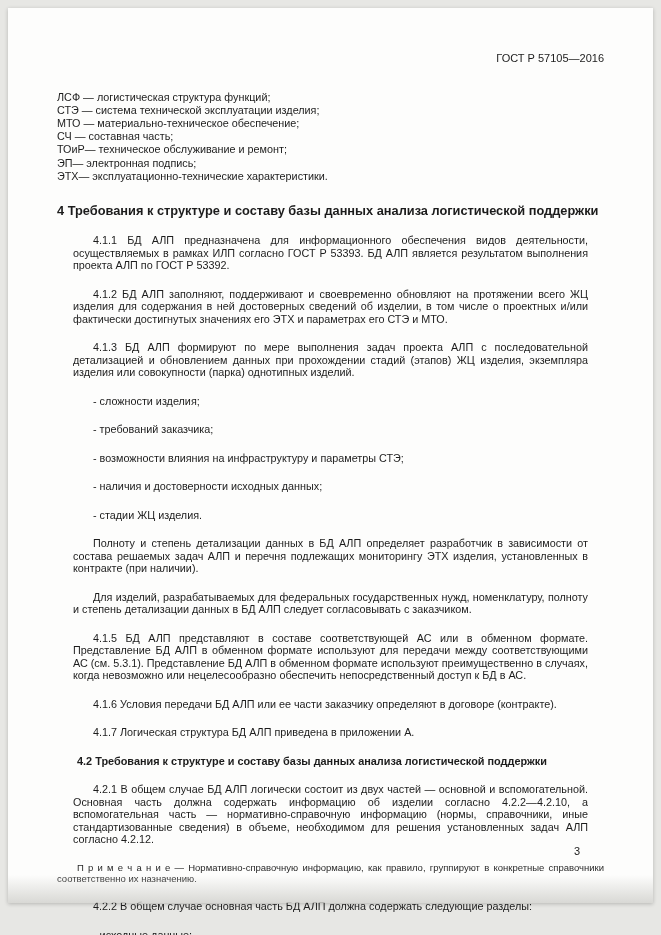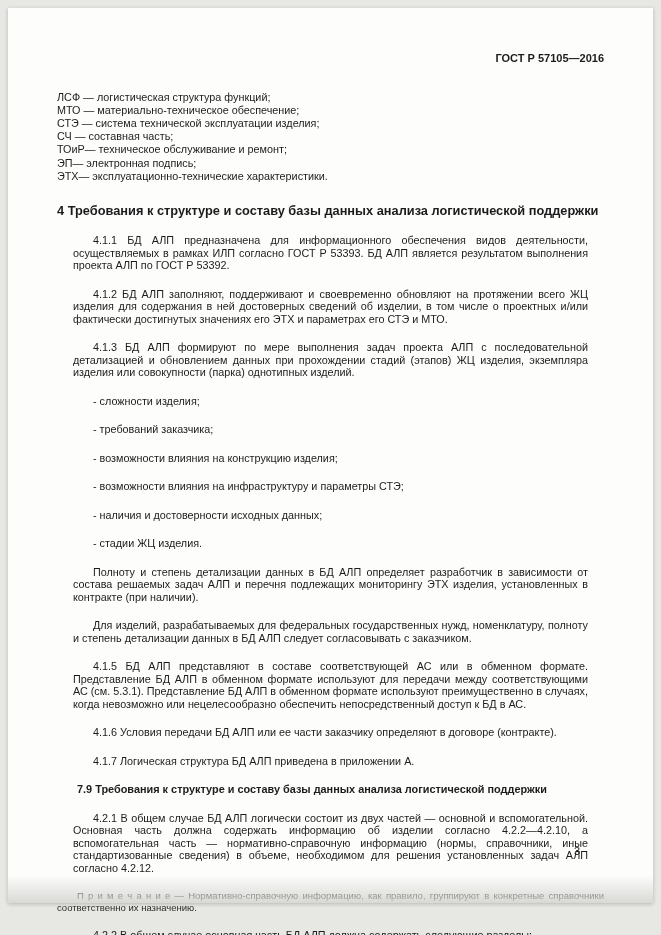--- a/index.html
+++ b/index.html
@@ -34,21 +34,21 @@
     background: linear-gradient(to bottom, rgba(231,231,228,0) 0%, rgba(210,210,206,0.85) 100%);
     pointer-events: none;
   }
   .content {
     padding: 44px 49px 0 49px;
     font-size: 10.8px;
     line-height: 12.5px;
   }
   .doc-header {
     text-align: right;
-    font-weight: bold;
+    font-weight: normal;
     font-size: 11px;
     margin-bottom: 21px;
   }
   .abbr-group { margin-bottom: 6px; margin-top: 26px; }
   .abbr {
     margin: 0;
     line-height: 13.2px;
   }
   .h1 {
     font-weight: bold;
@@ -85,47 +85,46 @@
 </head>
 <body>
 
 <div class="page">
   <div class="content">
 
     <div class="doc-header">ГОСТ Р 57105—2016</div>
 
     <div class="abbr-group">
       <p class="abbr">ЛСФ — логистическая структура функций;</p>
+      <p class="abbr">СТЭ — система технической эксплуатации изделия;</p>
       <p class="abbr">МТО — материально-техническое обеспечение;</p>
-      <p class="abbr">СТЭ — система технической эксплуатации изделия;</p>
       <p class="abbr">СЧ — составная часть;</p>
       <p class="abbr">ТОиР— техническое обслуживание и ремонт;</p>
       <p class="abbr">ЭП— электронная подпись;</p>
       <p class="abbr">ЭТХ— эксплуатационно-технические характеристики.</p>
     </div>
 
     <p class="h1">4 Требования к структуре и составу базы данных анализа логистической поддержки</p>
 
 
     <p class="para">4.1.1 БД АЛП предназначена для информационного обеспечения видов деятельности, осуществляемых в рамках ИЛП согласно ГОСТ Р 53393. БД АЛП является результатом выполнения проекта АЛП по ГОСТ Р 53392.</p>
     <p class="para">4.1.2 БД АЛП заполняют, поддерживают и своевременно обновляют на протяжении всего ЖЦ изделия для содержания в ней достоверных сведений об изделии, в том числе о проектных и/или фактически достигнутых значениях его ЭТХ и параметрах его СТЭ и МТО.</p>
     <p class="para">4.1.3 БД АЛП формируют по мере выполнения задач проекта АЛП с последовательной детализацией и обновлением данных при прохождении стадий (этапов) ЖЦ изделия, экземпляра изделия или совокупности (парка) однотипных изделий.</p>
     <p class="para">- сложности изделия;</p>
     <p class="para">- требований заказчика;</p>
-    <p class="para">- возможности влияния на конструкцию изделия;</p>
     <p class="para">- возможности влияния на инфраструктуру и параметры СТЭ;</p>
     <p class="para">- наличия и достоверности исходных данных;</p>
     <p class="para">- стадии ЖЦ изделия.</p>
     <p class="para">Полноту и степень детализации данных в БД АЛП определяет разработчик в зависимости от состава решаемых задач АЛП и перечня подлежащих мониторингу ЭТХ изделия, установленных в контракте (при наличии).</p>
     <p class="para">Для изделий, разрабатываемых для федеральных государственных нужд, номенклатуру, полноту и степень детализации данных в БД АЛП следует согласовывать с заказчиком.</p>
     <p class="para">4.1.5 БД АЛП представляют в составе соответствующей АС или в обменном формате. Представление БД АЛП в обменном формате используют для передачи между соответствующими АС (см. 5.3.1). Представление БД АЛП в обменном формате используют преимущественно в случаях, когда невозможно или нецелесообразно обеспечить непосредственный доступ к БД в АС.</p>
     <p class="para">4.1.6 Условия передачи БД АЛП или ее части заказчику определяют в договоре (контракте).</p>
     <p class="para">4.1.7 Логическая структура БД АЛП приведена в приложении А.</p>
 
-    <p class="h2">7.9 Требования к структуре и составу базы данных анализа логистической поддержки</p>
+    <p class="h2">4.2 Требования к структуре и составу базы данных анализа логистической поддержки</p>
 
     <p class="para">4.2.1 В общем случае БД АЛП логически состоит из двух частей — основной и вспомогательной. Основная часть должна содержать информацию об изделии согласно 4.2.2—4.2.10, а вспомогательная часть — нормативно-справочную информацию (нормы, справочники, иные стандартизованные сведения) в объеме, необходимом для решения установленных задач АЛП согласно 4.2.12.</p>
     <p class="note">П р и м е ч а н и е — Нормативно-справочную информацию, как правило, группируют в конкретные справочники соответственно их назначению.</p>
     <p class="para">4.2.2 В общем случае основная часть БД АЛП должна содержать следующие разделы:</p>
     <p class="para">- исходные данные;</p>
 
   </div>
 
   <div class="page-number">3</div>
 </div>

